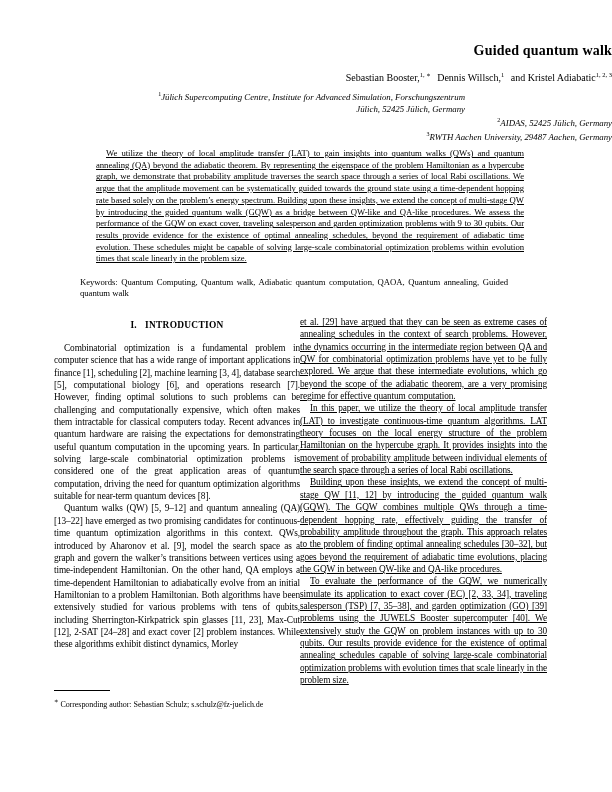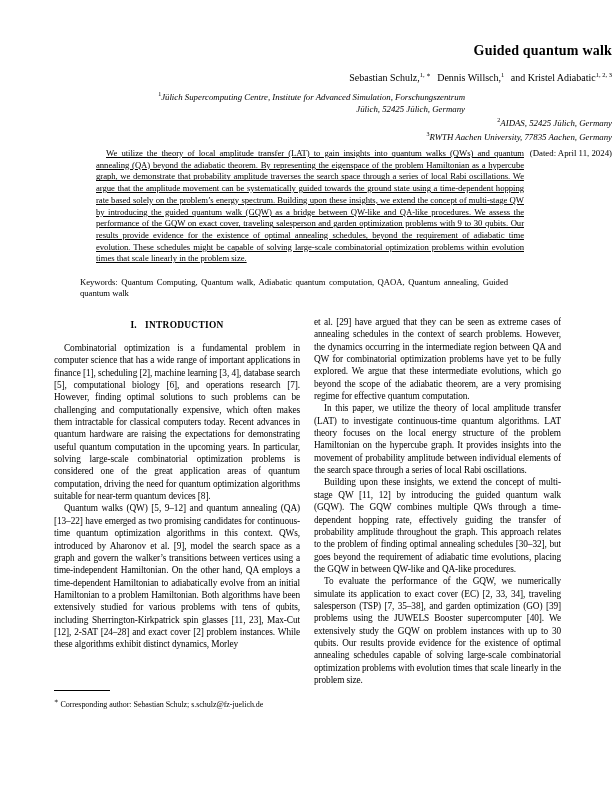--- a/index.html
+++ b/index.html
@@ -35,21 +35,21 @@
     font-size: 8.7px; line-height: 11.7px; text-align: justify; text-decoration: underline;
   }
   .abstract p { margin: 0; text-indent: 10px; letter-spacing: -0.05px; }
   .keywords {
     position: absolute; top: 277px; left: 80px; width: 428px;
     font-size: 8.7px; line-height: 11.2px; text-align: justify; letter-spacing: -0.05px;
   }
 
   
   .col-left  { position: absolute; top: 320px; left: 54px;  width: 246px; height: 360px; overflow: hidden; }
-  .col-right { position: absolute; top: 316px; left: 314px; width: 247px; height: 398px; overflow: hidden; }
+  .col-right { position: absolute; top: 316px; left: 300px; width: 247px; height: 398px; overflow: hidden; text-decoration: underline; }
   .section-heading {
     text-align: center; font-weight: bold; font-size: 9.4px;
     letter-spacing: 0.3px; margin: 0 0 12px 0;
   }
   .sec-gap { display: inline-block; width: 8px; }
   .body-text p {
     margin: 0; font-size: 9.3px; line-height: 12.35px;
     text-align: justify; text-indent: 10px; letter-spacing: -0.1px;
   }
   .body-text p.no-indent { text-indent: 0; }
@@ -60,30 +60,29 @@
   .fn-marker { font-size: 6.5px; vertical-align: super; margin-right: 2px; }
 </style>
 </head>
 <body>
 
 <div class="page">
 
   <div class="header">
     <div class="title">Guided quantum walk</div>
     <div class="authors">
-      <span class="author"><span>Sebastian Schulz,</span><sup>1, ∗</sup></span>
+      <span class="author"><span>Sebastian Booster,</span><sup>1, ∗</sup></span>
       <span class="author"><span>Dennis Willsch,</span><sup>1</sup></span>
       <span class="author"><span>and Kristel Adiabatic</span><sup>1, 2, 3</sup></span>
     </div>
     <div class="affils">
       <div class="affil affil-first"><sup>1</sup><span>Jülich Supercomputing Centre, Institute for Advanced Simulation, Forschungszentrum Jülich, 52425 Jülich, Germany</span></div>
       <div class="affil"><sup>2</sup><span>AIDAS, 52425 Jülich, Germany</span></div>
-      <div class="affil"><sup>3</sup><span>RWTH Aachen University, 77835 Aachen, Germany</span></div>
+      <div class="affil"><sup>3</sup><span>RWTH Aachen University, 29487 Aachen, Germany</span></div>
     </div>
-    <div class="date">(Dated: April 11, 2024)</div>
   </div>
 
   <div class="abstract">
     <p>We utilize the theory of local amplitude transfer (LAT) to gain insights into quantum walks (QWs) and quantum annealing (QA) beyond the adiabatic theorem. By representing the eigenspace of the problem Hamiltonian as a hypercube graph, we demonstrate that probability amplitude traverses the search space through a series of local Rabi oscillations. We argue that the amplitude movement can be systematically guided towards the ground state using a time-dependent hopping rate based solely on the problem’s energy spectrum. Building upon these insights, we extend the concept of multi-stage QW by introducing the guided quantum walk (GQW) as a bridge between QW-like and QA-like procedures. We assess the performance of the GQW on exact cover, traveling salesperson and garden optimization problems with 9 to 30 qubits. Our results provide evidence for the existence of optimal annealing schedules, beyond the requirement of adiabatic time evolution. These schedules might be capable of solving large-scale combinatorial optimization problems within evolution times that scale linearly in the problem size.</p>
   </div>
 
   <div class="keywords">
     <span>Keywords:</span>
     <span>Quantum Computing, Quantum walk, Adiabatic quantum computation, QAOA, Quantum annealing, Guided quantum walk</span>
   </div>

